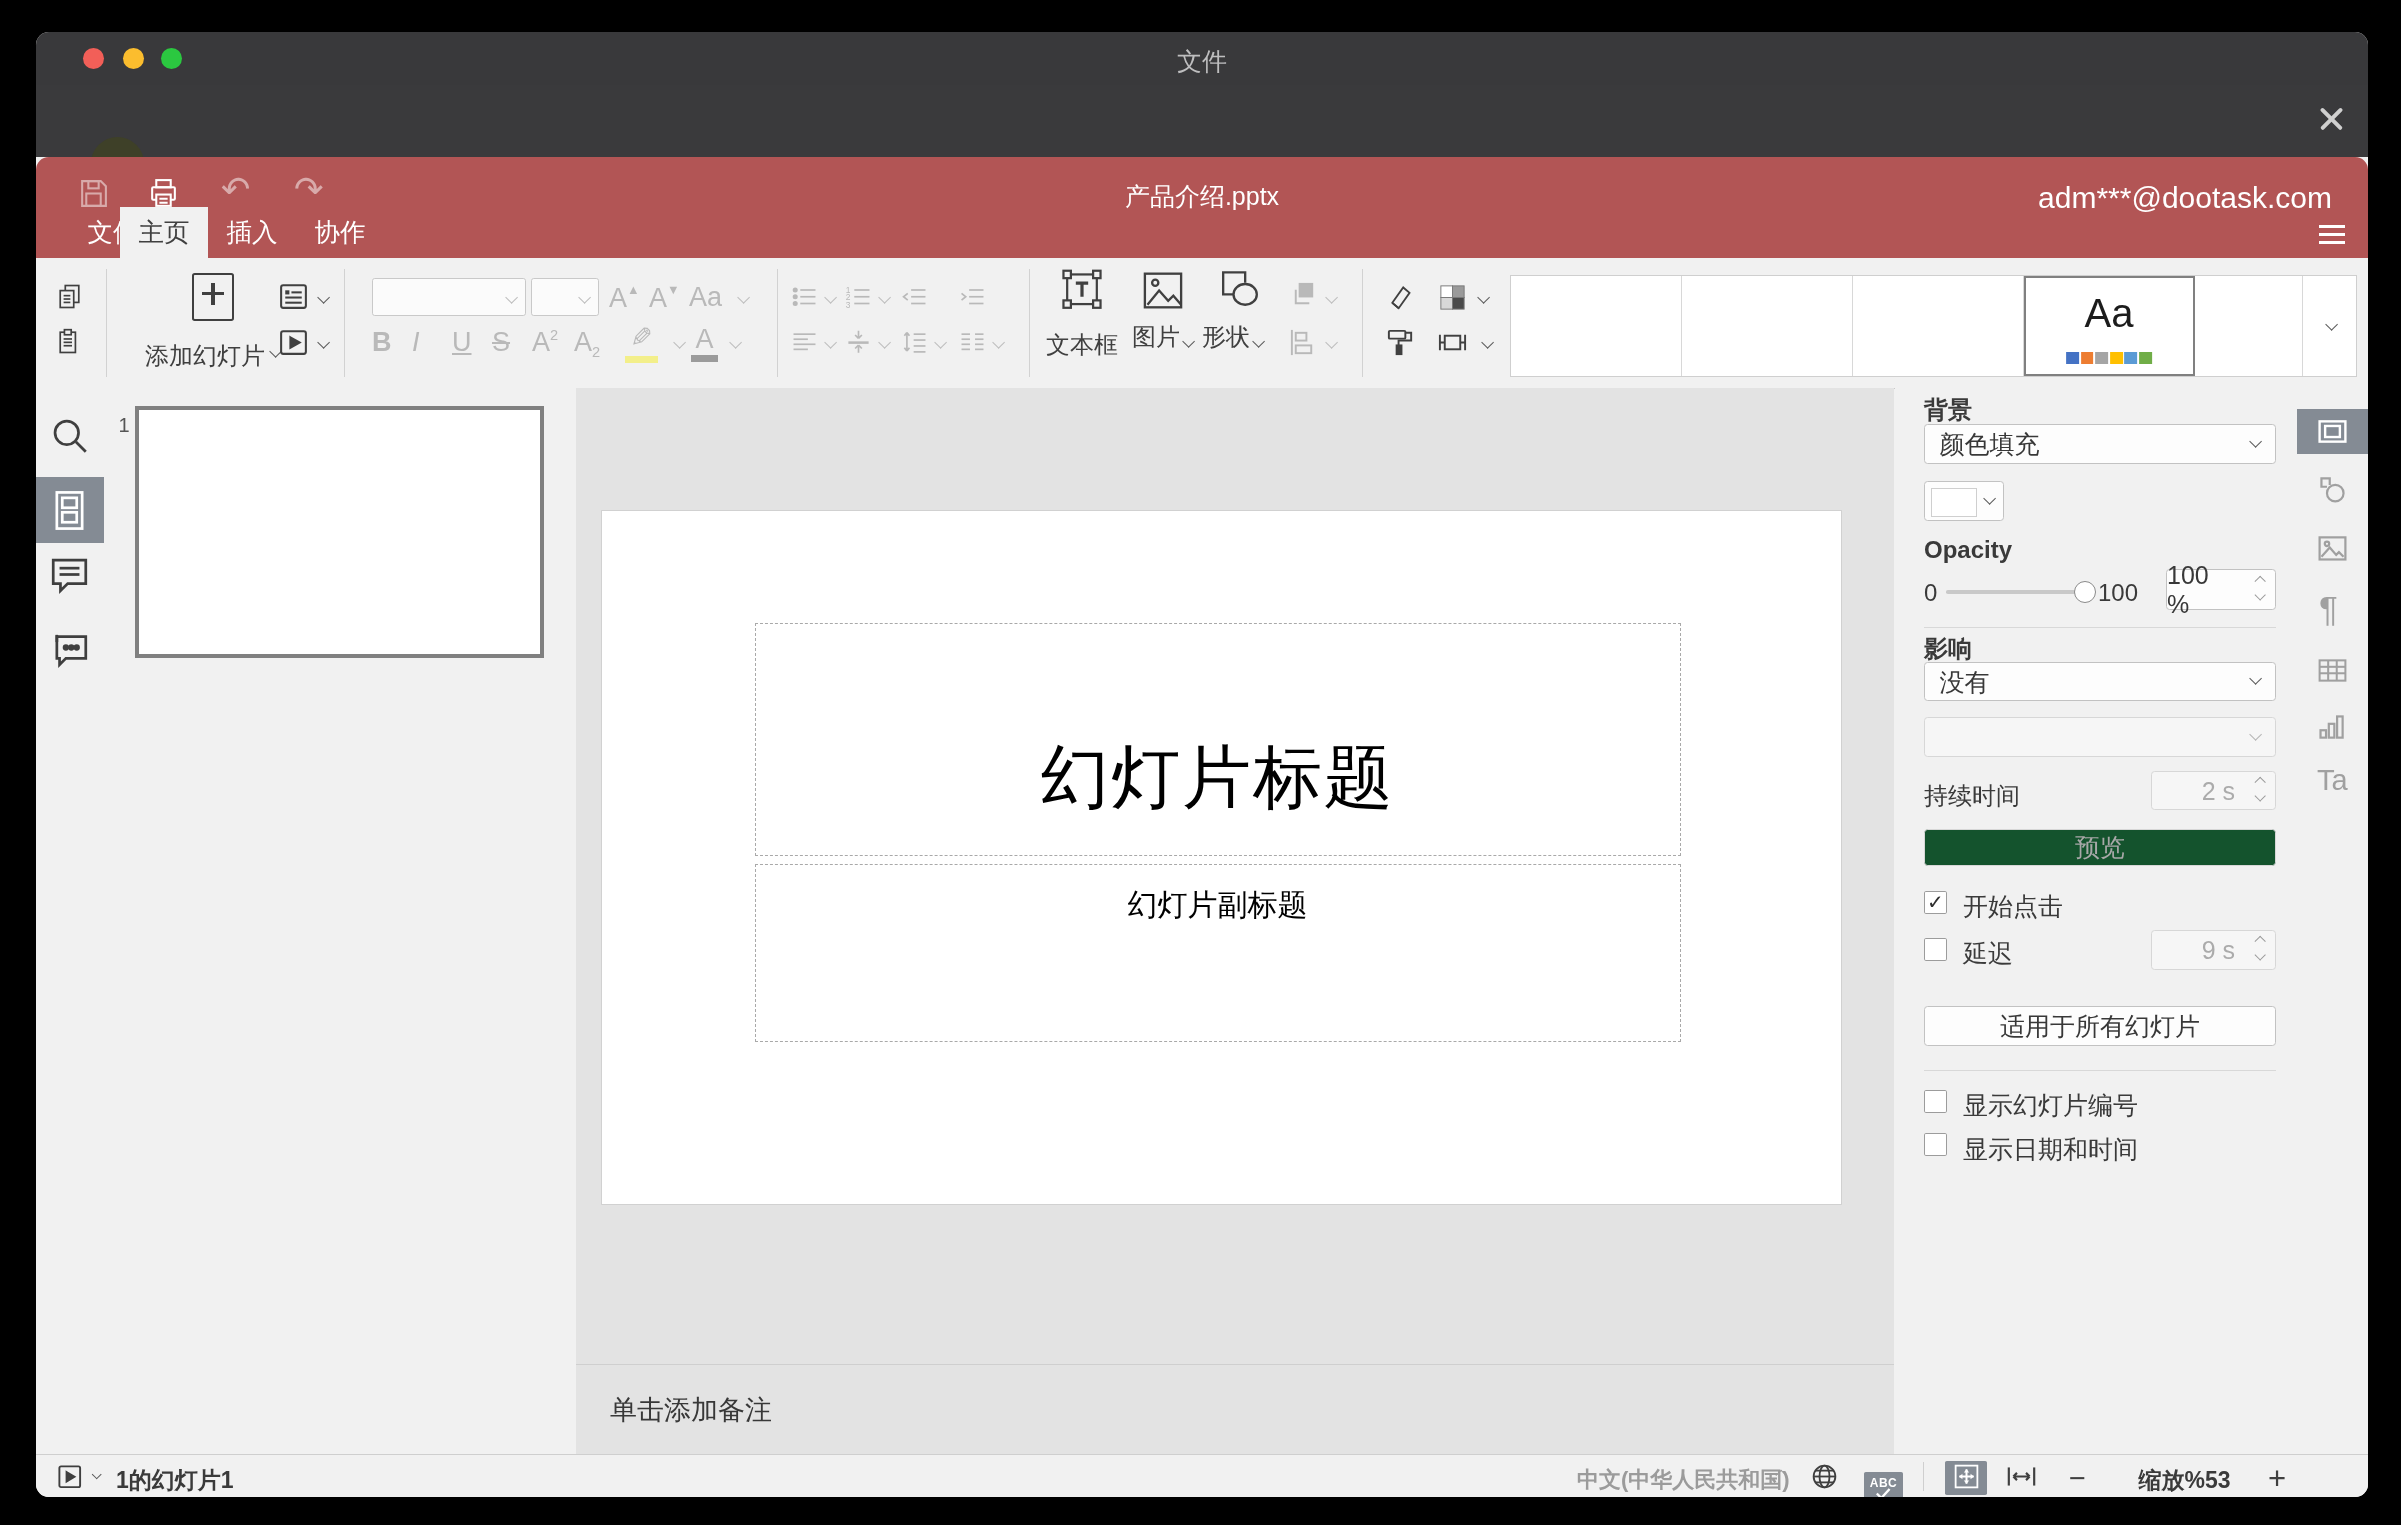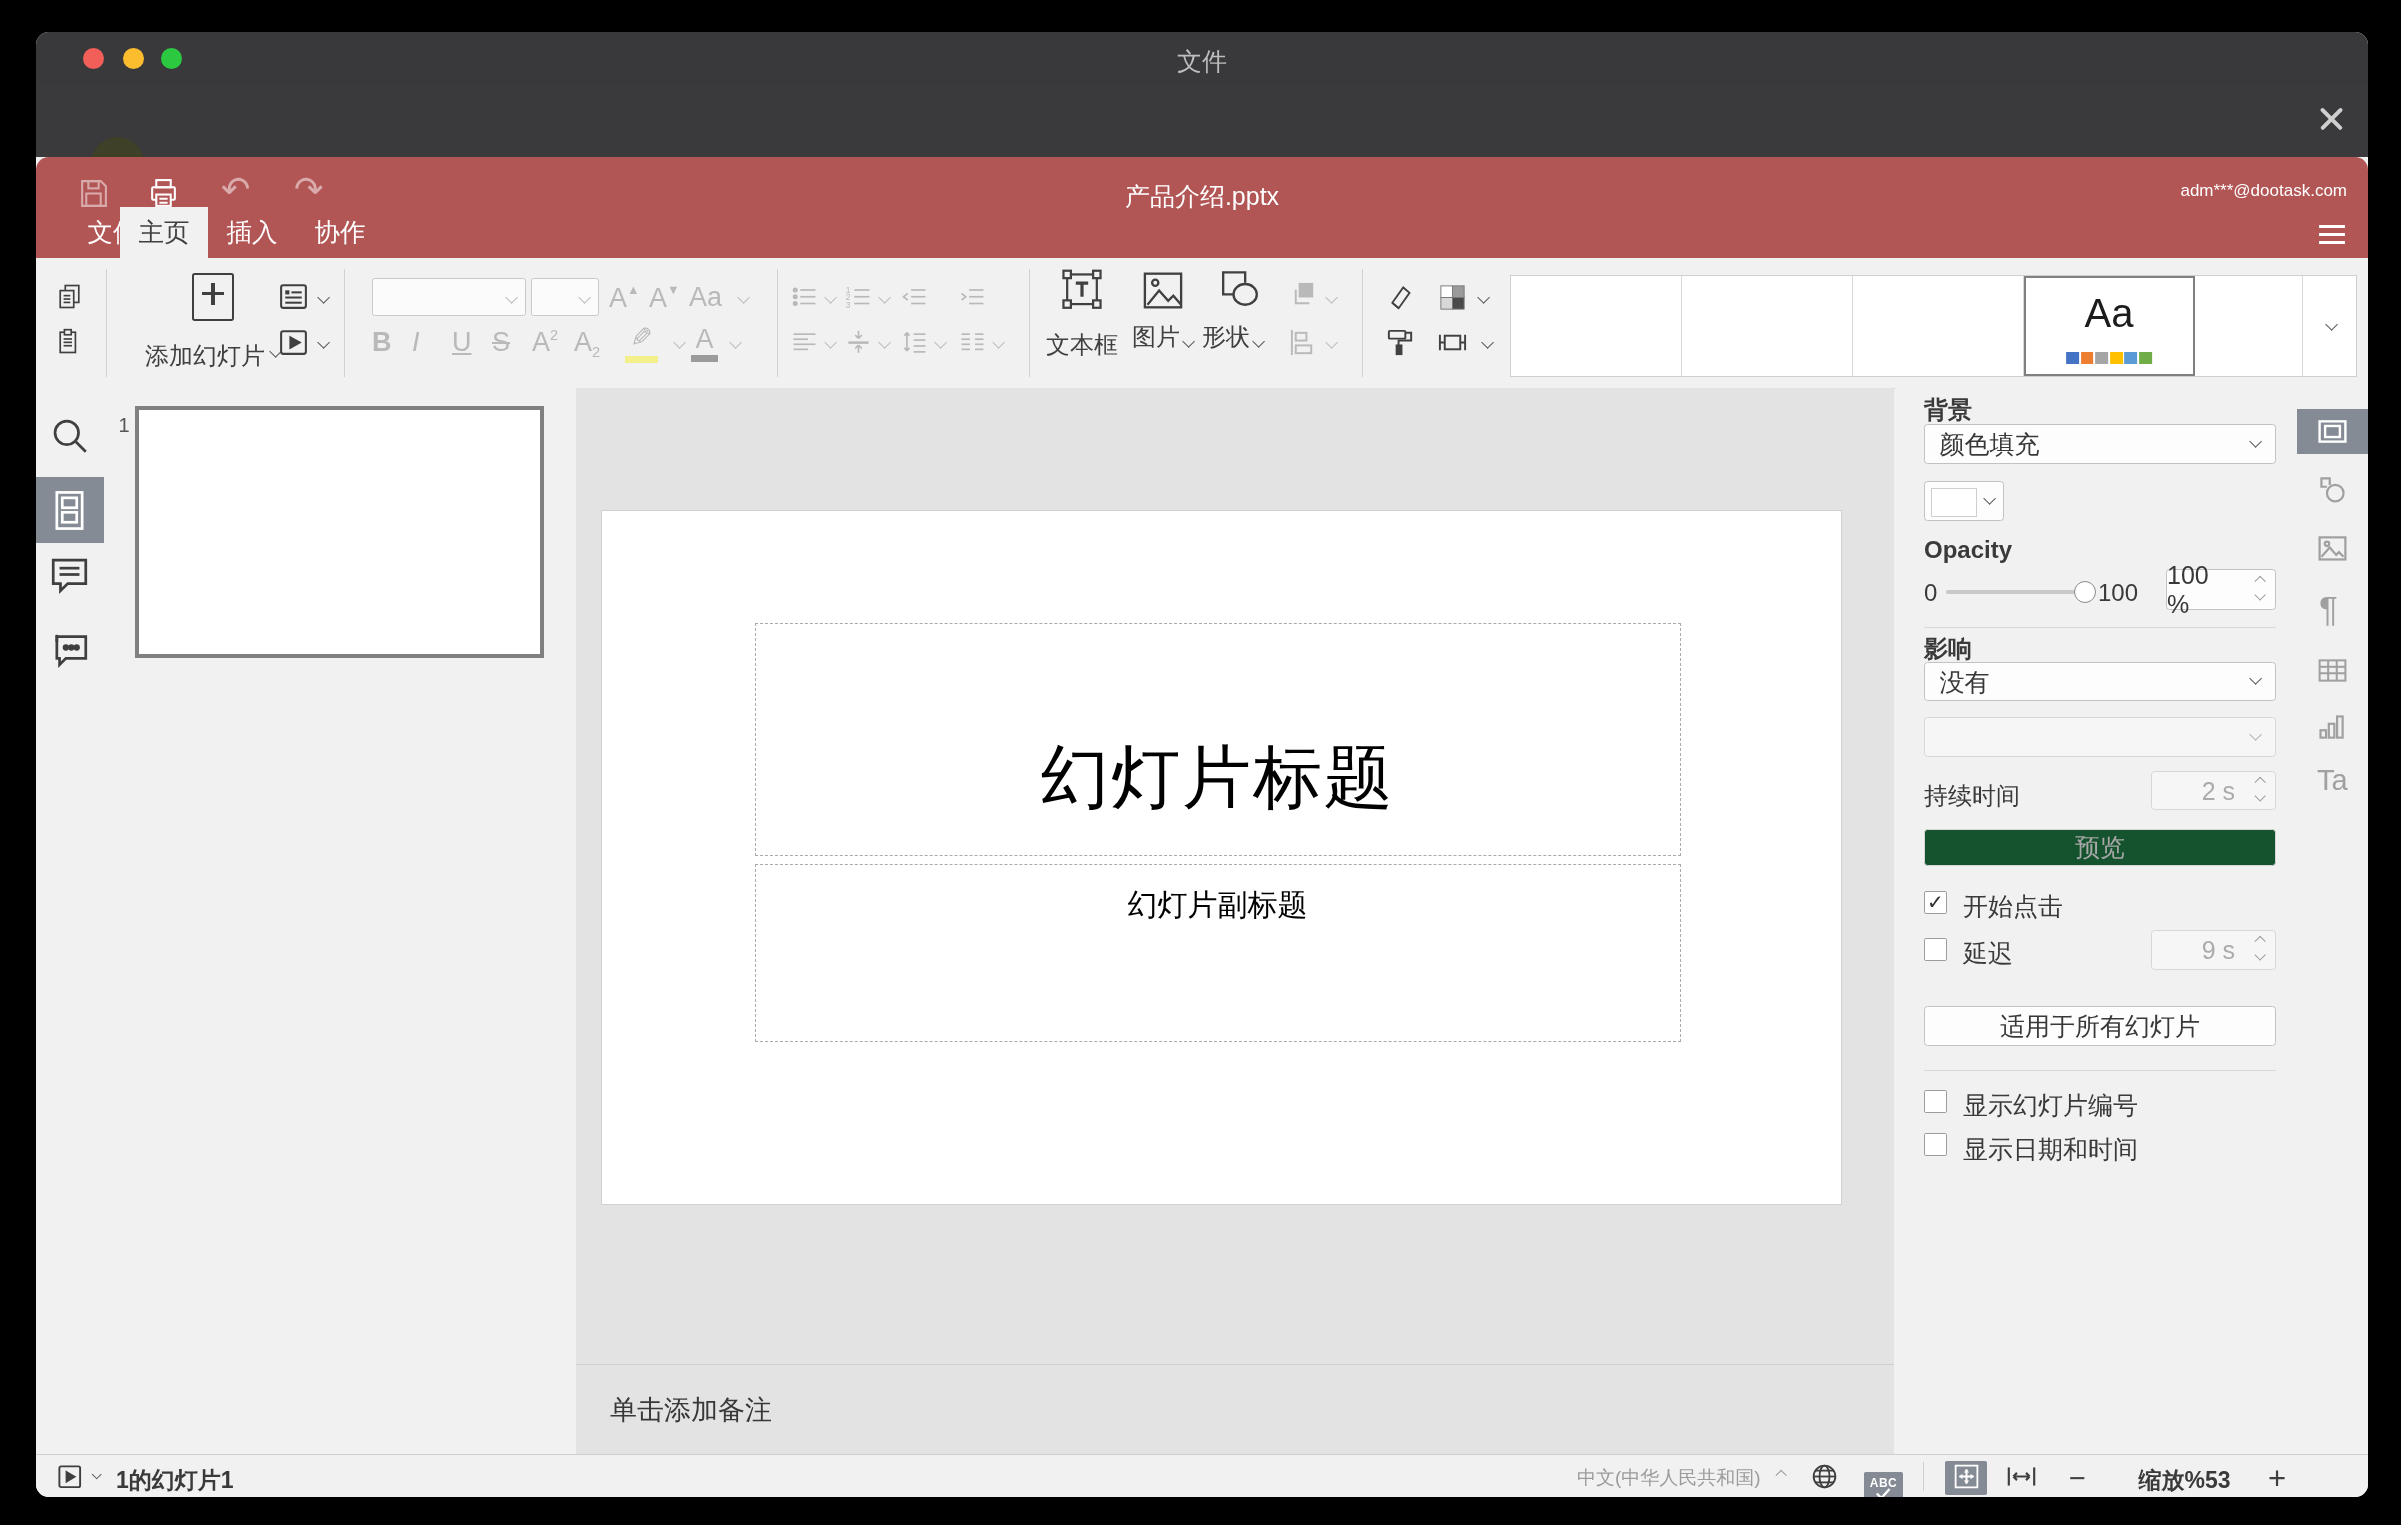--- a/index.html
+++ b/index.html
@@ -18,21 +18,21 @@
   .xclose span{position:absolute;left:3.6px;top:15.5px;width:29px;height:3.6px;background:#cfcfcf;border-radius:1.8px;}
   .xclose span:nth-child(1){transform:rotate(45deg);}
   .xclose span:nth-child(2){transform:rotate(-45deg);}
   
   .redhead{left:0;top:125px;width:2332px;height:101px;background:var(--accent,#b25555);border-radius:12.8px 12.8px 0 0;}
   .hicon{top:20px;width:33px;height:33px;color:#fff;}
   .hicon svg{width:33px;height:33px;}
   .dim{opacity:.5;}
   .arrowchar{font-size:35px;color:#fff;line-height:33px;font-family:"DejaVu Sans",sans-serif;}
   .doc-title{width:100%;top:23px;text-align:center;color:#fff;font-size:25px;}
-  .email{right:21px;top:24px;color:#fff;font-size:17px;}
+  .email{right:36px;top:24px;color:#fff;font-size:30px;}
   .tabs{left:0;top:50px;height:51px;}
   .tab{position:absolute;top:0;height:51px;line-height:51px;font-size:25.5px;color:#fff;text-align:center;cursor:pointer;}
   .tab.active{background:#f1f1f1;color:#404040;}
   .burger{left:2283px;top:68px;width:25.5px;height:20px;cursor:pointer;}
   .burger i{position:absolute;left:0;width:25.5px;height:2.7px;background:#fff;}
   
   .toolbar{left:0;top:226px;width:2332px;height:130px;background:#f1f1f1;border-bottom:0.9px solid #c9c9c9;}
   .vdiv{width:0.9px;top:11px;height:108px;background:#d2d2d2;}
   .ticon{color:#404040;}
   .ticon svg{display:block;}
@@ -96,21 +96,21 @@
   
   .rstrip{left:2261px;top:0;width:71px;height:1066px;background:#f1f1f1;}
   .rsel{left:0;top:21px;width:71px;height:45px;background:var(--activegray,#848b94);}
   .ric{left:18px;width:35px;height:35px;color:#a0a0a0;}
   .ric svg{width:35px;height:35px;}
   .rtext{font-size:27px;color:#a0a0a0;}
   
   .statusbar{left:0;top:1422px;width:2332px;height:44px;background:#f1f1f1;border-top:0.9px solid #cfcfcf;box-sizing:border-box;}
   .sic{color:#3f3f3f;}
   .stext{font-size:23px;color:#3a3a3a;}
-  .sgray{font-size:19px;color:#9b9b9b;}
+  .sgray{font-size:22px;color:#9b9b9b;font-weight:bold;}
   .tile{background:var(--activegray,#848b94);border-radius:1.8px;color:#fff;}
   .caret{display:inline-block;width:7.3px;height:7.3px;border-right:1.8px solid #9b9b9b;border-bottom:1.8px solid #9b9b9b;transform:rotate(45deg);}
 </style>
 </head>
 <body style="--accent: #b25555; --activegray: #848b94; --tl1: #f25f58; --tl2: #fbbd2e; --tl3: #2bc840;">
 
 <div class="ab window">
 
   <div class="ab titlebar">
     <div class="ab light" style="left:47px;background:var(--tl1,#f25f58)"></div>

